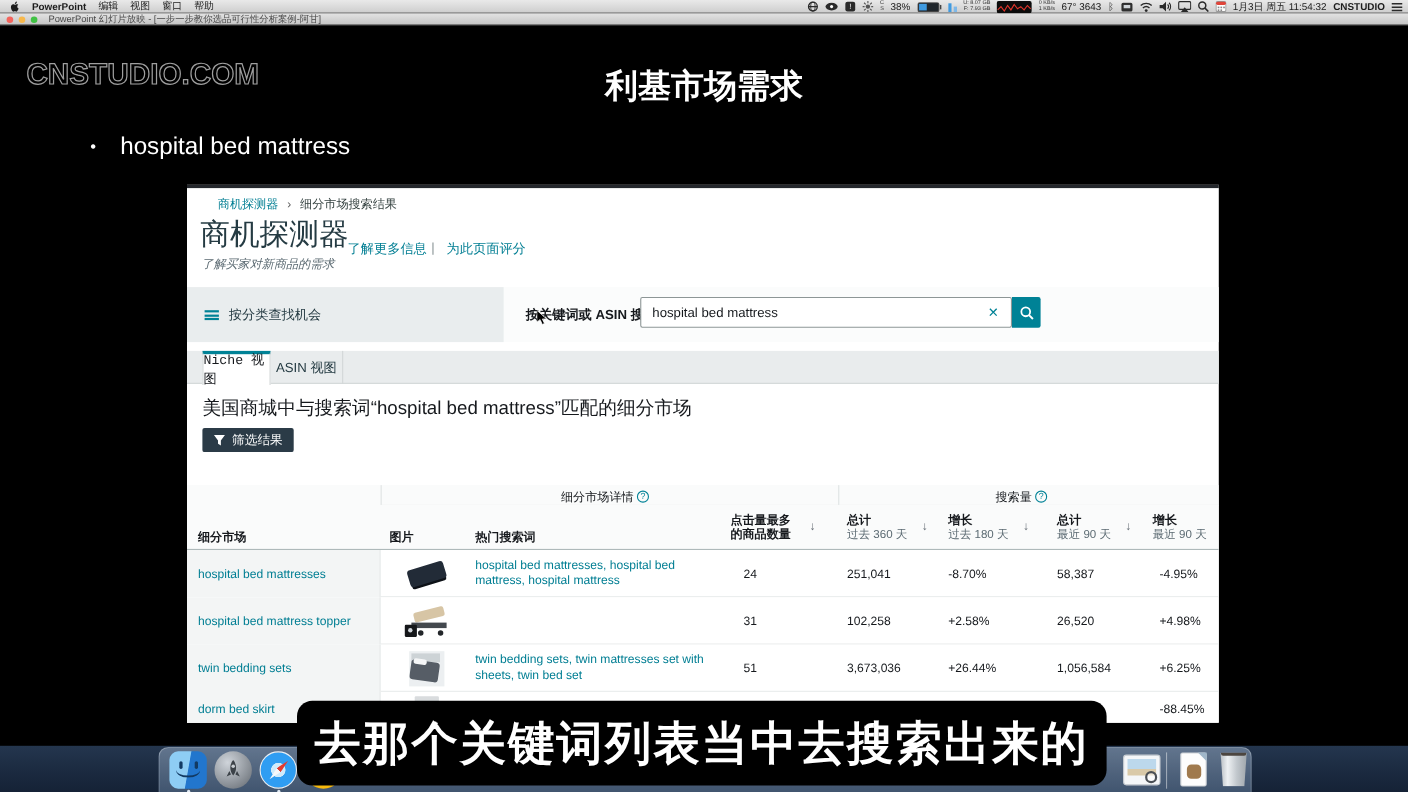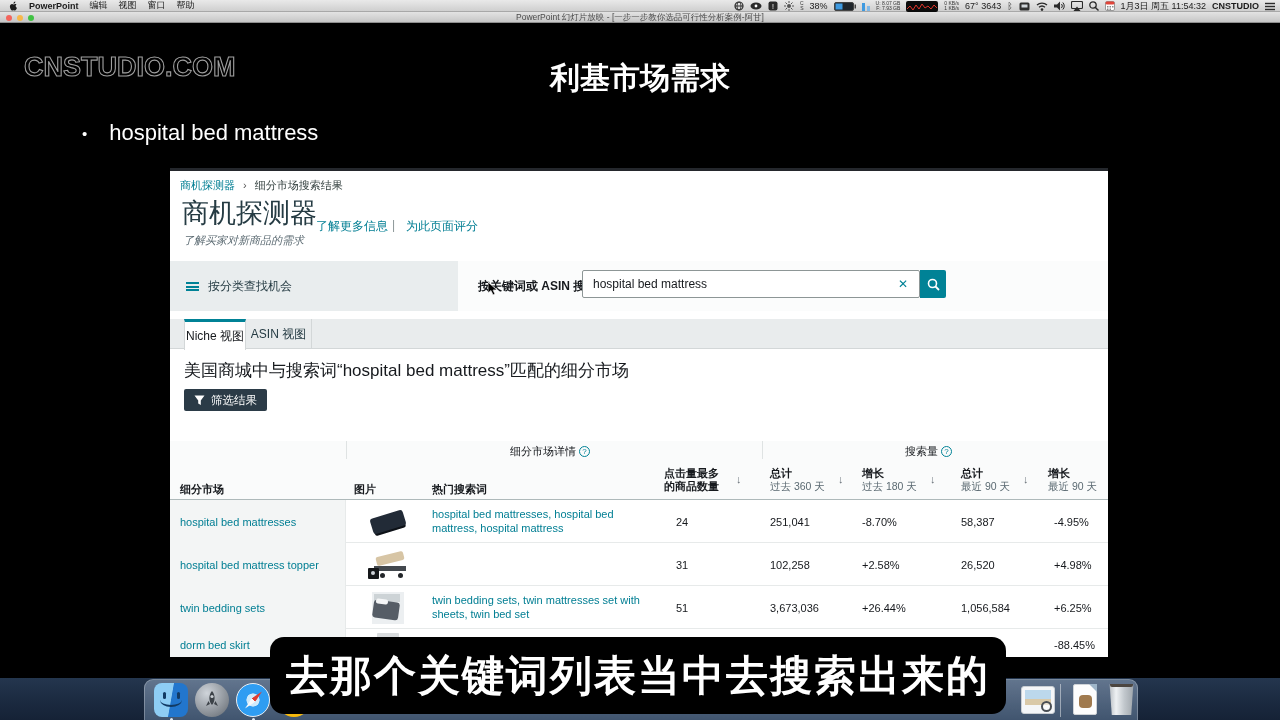--- a/index.html
+++ b/index.html
@@ -17,21 +17,21 @@
   .mb-appname{font-weight:bold;}
   .mb-item{white-space:nowrap;}
   .micro{font-size:5px;line-height:5px;color:#333;text-align:right;}
   .mb-ico{display:inline-block;}
 
   
   #titlebar{position:absolute;left:0;top:12px;width:1280px;height:11px;
             background:linear-gradient(#e3e3e3,#c6c6c6);border-bottom:1px solid #8f8f8f;z-index:39;}
   .tl{position:absolute;top:2.5px;width:6px;height:6px;border-radius:50%;}
   #titlebar .title{position:absolute;left:0;right:0;top:0;height:11px;line-height:11px;
-                   text-align:center;font-size:8.5px;color:#4a4a4a;}
+                   text-align:left;font-size:8.5px;color:#4a4a4a;padding-left:44px;}
 
   
   #slide{position:absolute;left:0;top:23px;width:1280px;height:655px;background:#000;}
   #watermark{position:absolute;left:24px;top:29px;font-size:27px;font-weight:700;
              color:transparent;-webkit-text-stroke:1.1px #9f9f9f;letter-spacing:0px;}
   #slide-title{position:absolute;left:0;right:0;top:35px;text-align:center;
                font-size:30px;font-weight:700;color:#fff;}
   #bullet-row{position:absolute;left:82px;top:97px;display:flex;align-items:center;gap:22px;
               color:#fff;font-size:22px;}
   #bullet-row .dot{font-size:15px;}
@@ -53,21 +53,21 @@
 
   #kw-input{position:absolute;left:412px;top:99px;width:338px;height:28px;border:1px solid #8d9696;
             border-radius:2px;padding:0 26px 0 10px;font-size:12px;color:#16191d;background:#fff;
             font-family:"Liberation Sans",sans-serif;}
   #search-btn{position:absolute;left:750px;top:99px;width:26px;height:28px;background:#008296;
               border:none;border-radius:0 2px 2px 0;display:flex;align-items:center;justify-content:center;cursor:pointer;}
   #clear-x{position:absolute;left:728px;top:105px;font-size:12px;color:#008296;line-height:16px;}
 
   #tabstrip{position:absolute;left:0;top:148px;width:938px;height:30px;background:#e9eced;border-bottom:1px solid #d3d7d8;}
   .tab{position:absolute;top:0;height:31px;display:flex;align-items:center;justify-content:center;font-size:12px;}
-  .tab.active{left:14px;width:62px;background:#fff;border:1px solid #d3d7d8;border-bottom:none;border-top:3px solid #008296;z-index:2;}
+  .tab.active{left:14px;width:62px;background:#fff;border:1px solid #d3d7d8;border-bottom:none;border-top:3px solid #008296;z-index:2;font-family:Liberation Mono, monospace;}
   .tab.inactive{left:76px;width:66px;height:30px;border-right:1px solid #d3d7d8;color:#253b43;}
 
   #results-heading{position:absolute;left:14px;top:188px;font-size:17px;color:#16191d;font-weight:500;}
   #filter-btn{position:absolute;left:14px;top:218px;height:22px;padding:0 10px;background:#2b3b47;color:#fff;
               border:none;border-radius:2px;font-size:11.5px;display:flex;align-items:center;gap:6px;cursor:pointer;
               font-family:"Liberation Sans",sans-serif;}
   #showing{position:absolute;left:22px;top:247px;font-size:11px;color:#5b6a72;margin-top:45px;}
 
   
   #tbl{position:absolute;left:0;top:270px;width:938px;}
@@ -297,21 +297,21 @@
   <div id="slide">
     <div id="slide-title">利基市场需求</div>
     <div id="watermark">CNSTUDIO.COM</div>
     <div id="bullet-row">
       <span class="dot">•</span>
       <span>hospital bed mattress</span>
     </div>
 
     <div id="shot">
 
-      <div class="abs" style="left:10px;top:7px;font-size:11px;">
+      <div class="abs" style="left:28px;top:7px;font-size:11px;">
         <span class="teal">商机探测器</span>
         <span style="color:#555;margin:0 5px;">›</span>
         <span style="color:#33403f;">细分市场搜索结果</span>
       </div>
 
       <div class="abs" style="left:12px;top:24px;font-size:27px;color:#253b43;">商机探测器</div>
       <div class="abs teal" style="left:146px;top:47px;font-size:12px;">了解更多信息</div>
       <div class="abs" style="left:222px;top:47px;font-size:12px;color:#8a9596;">|</div>
       <div class="abs teal" style="left:236px;top:47px;font-size:12px;text-align:center;">为此页面评分</div>
       <div class="abs muted" style="left:13px;top:62px;font-size:11px;font-style:italic;">了解买家对新商品的需求</div>

